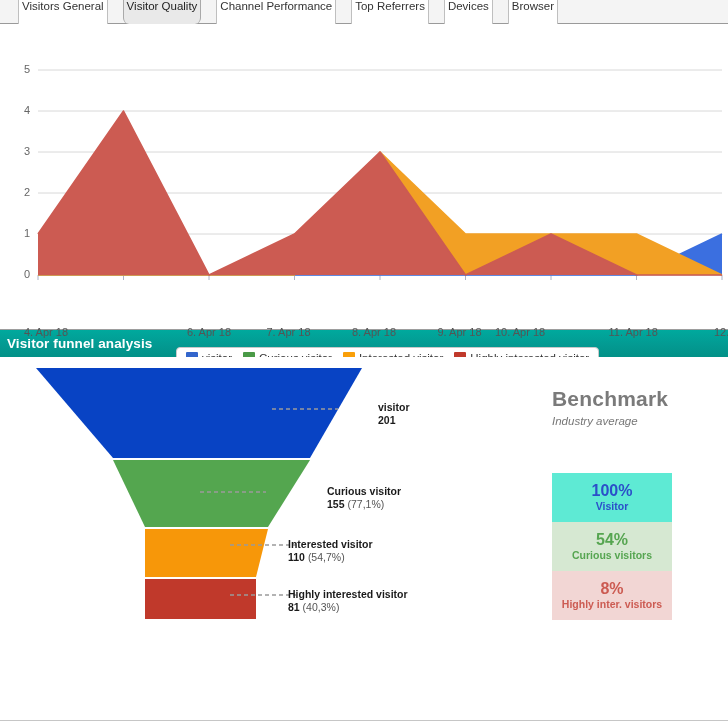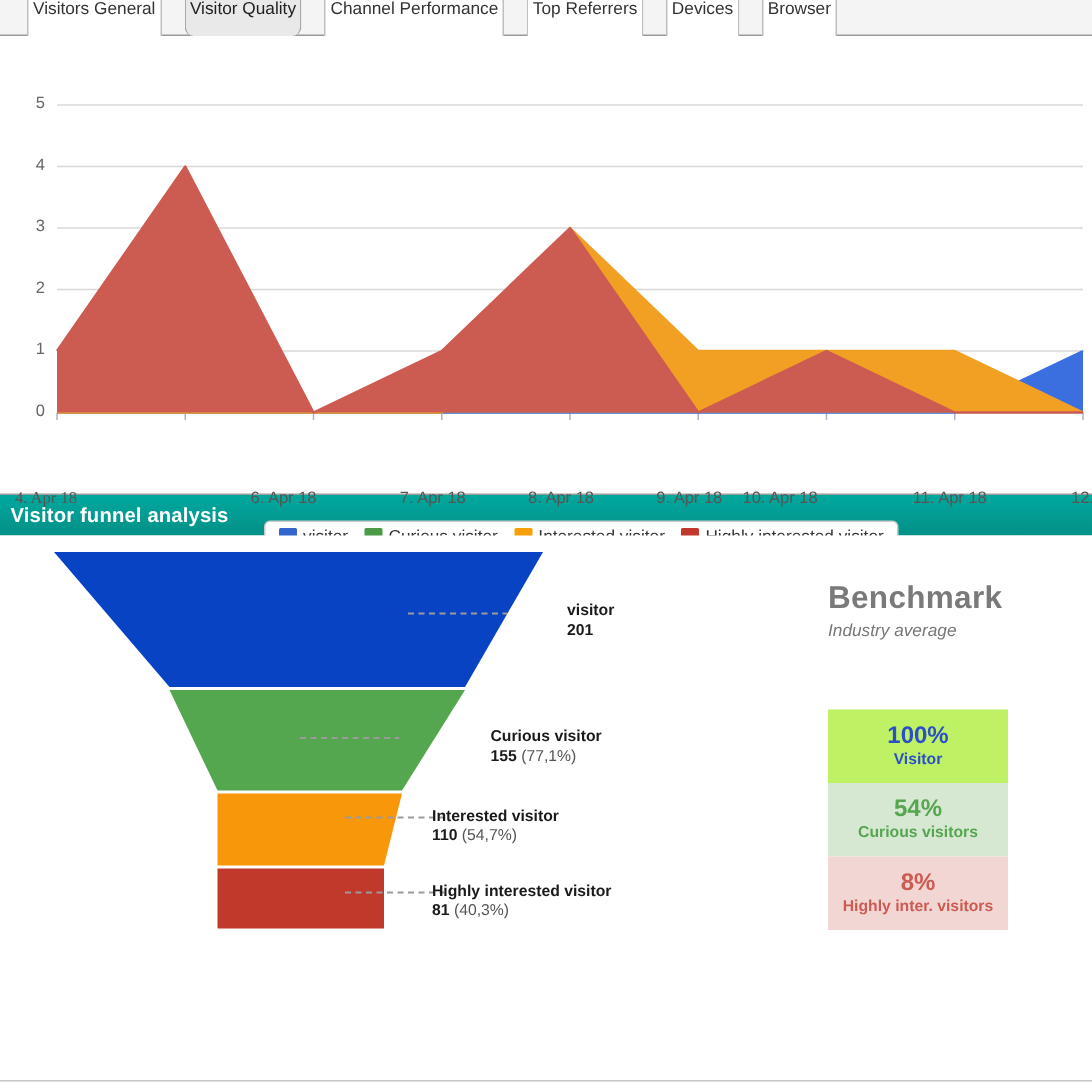--- a/index.html
+++ b/index.html
@@ -191,23 +191,23 @@
       </svg>
     <div id="ylabels">
         <div class="ylabel" style="left: 8px; top: 244px;">0</div>
         <div class="ylabel" style="left: 8px; top: 203px;">1</div>
         <div class="ylabel" style="left: 8px; top: 162px;">2</div>
         <div class="ylabel" style="left: 8px; top: 121px;">3</div>
         <div class="ylabel" style="left: 8px; top: 80px;">4</div>
         <div class="ylabel" style="left: 8px; top: 39px;">5</div>
       </div>
     <div id="xlabels">
-        <div class="xlabel" style="left: 10px; font-family: Liberation Serif, serif;">4. Apr 18</div>
+        <div class="xlabel" style="left: 24px;">4. Apr 18</div>
         <div class="xlabel" style="left: 95.5px; margin-top: 32px;">5. Apr 18</div>
-        <div class="xlabel" style="left: 167px;">6. Apr 18</div>
+        <div class="xlabel" style="left: 187px;">6. Apr 18</div>
         <div class="xlabel" style="left: 266.5px;">7. Apr 18</div>
         <div class="xlabel" style="left: 352px;">8. Apr 18</div>
         <div class="xlabel" style="left: 437.5px;">9. Apr 18</div>
         <div class="xlabel" style="left: 495px;">10. Apr 18</div>
         <div class="xlabel" style="left: 608.5px;">11. Apr 18</div>
         <div class="xlabel" style="left: 714px;">12. Apr</div>
       </div>
 
     <div class="legend" id="legend">
         <div class="legend-item">
@@ -248,21 +248,21 @@
         <div class="funnel-label" style="left: 378px; top: 44px;"><span class="name">visitor</span><span class="num">201</span></div>
         <div class="funnel-label" style="left: 327px; top: 128px;"><span class="name">Curious visitor</span><span class="num">155</span> <span class="pct">(77,1%)</span></div>
         <div class="funnel-label" style="left: 288px; top: 181px;"><span class="name">Interested visitor</span><span class="num">110</span> <span class="pct">(54,7%)</span></div>
         <div class="funnel-label" style="left: 288px; top: 231px;"><span class="name">Highly interested visitor</span><span class="num">81</span> <span class="pct">(40,3%)</span></div>
       </div>
 
     <div class="benchmark">
       <div class="bm-title">Benchmark</div>
       <div class="bm-sub">Industry average</div>
       <div id="bmrows" style="margin-top:9px;">
-          <div class="bm-box" style="background: #bef264; margin-top: 46px;">
+          <div class="bm-box" style="background: #5eead4; margin-top: 46px;">
             <div class="bm-pct" style="color: rgb(43, 79, 201);">100%</div>
             <div class="bm-name" style="color: rgb(43, 79, 201);">Visitor</div>
           </div>
           <div class="bm-box" style="background: rgb(214, 232, 210);">
             <div class="bm-pct" style="color: rgb(86, 165, 81);">54%</div>
             <div class="bm-name" style="color: rgb(86, 165, 81);">Curious visitors</div>
           </div>
           <div class="bm-box" style="background: rgb(242, 214, 212);">
             <div class="bm-pct" style="color: rgb(204, 91, 82);">8%</div>
             <div class="bm-name" style="color: rgb(204, 91, 82);">Highly inter. visitors</div>

